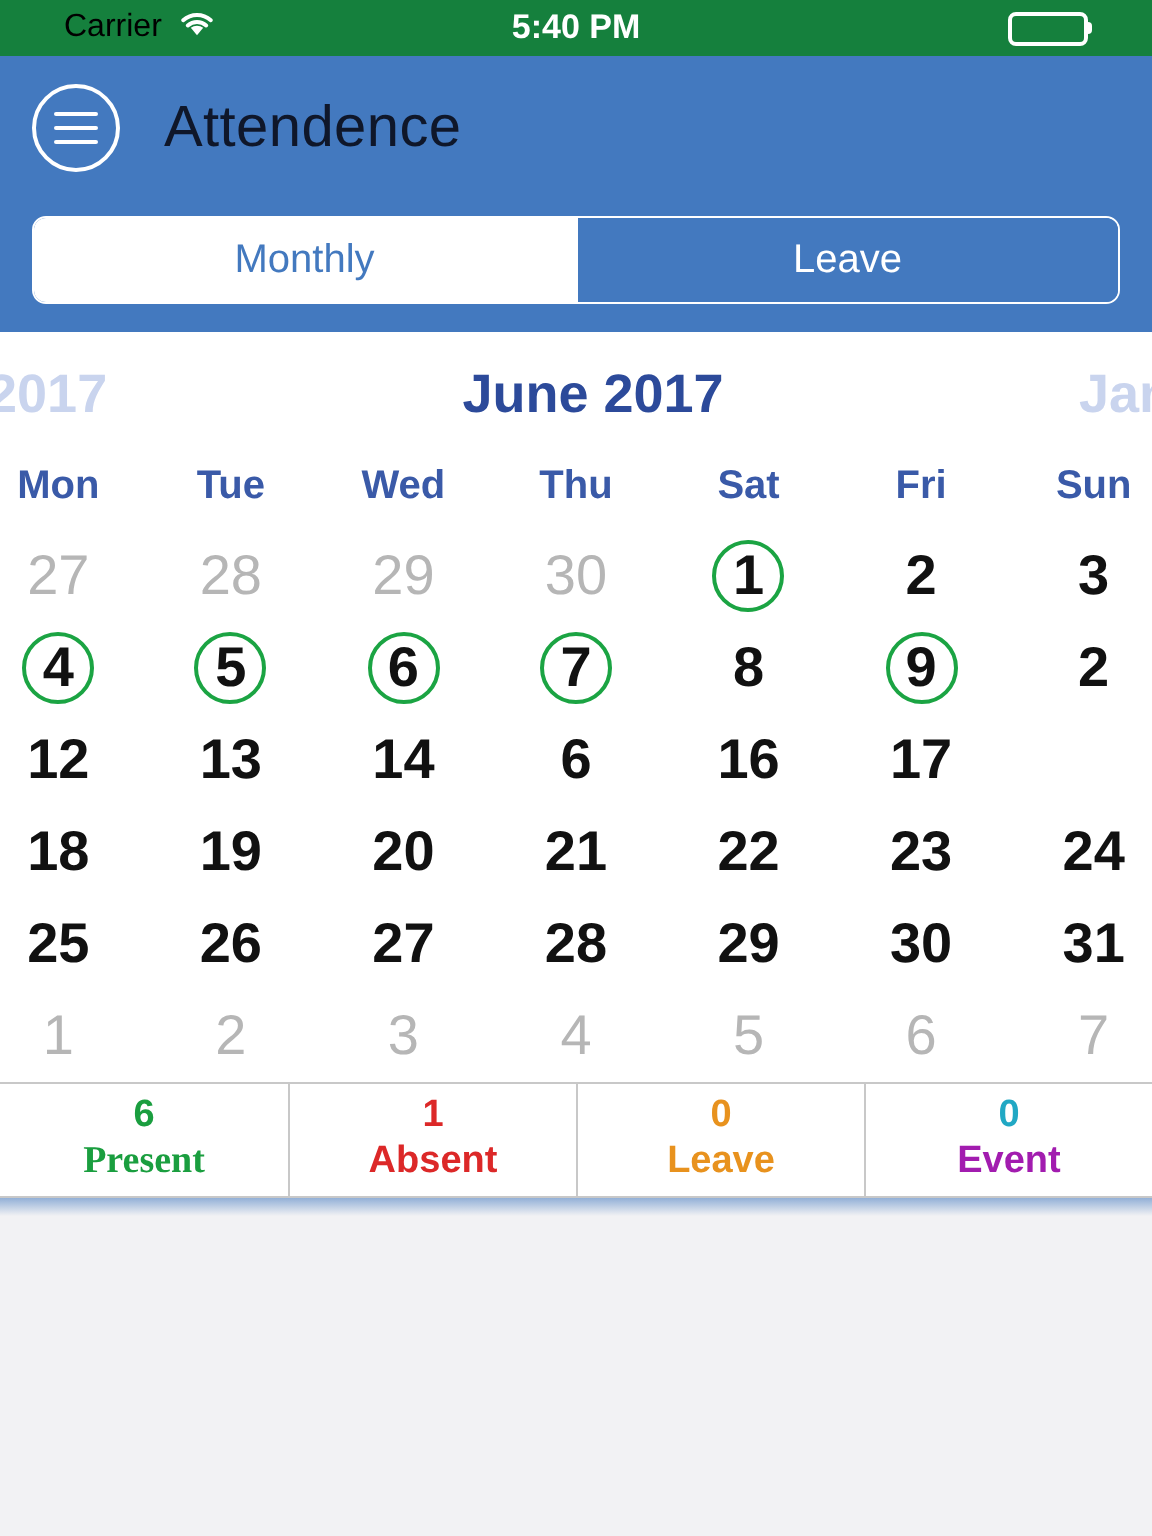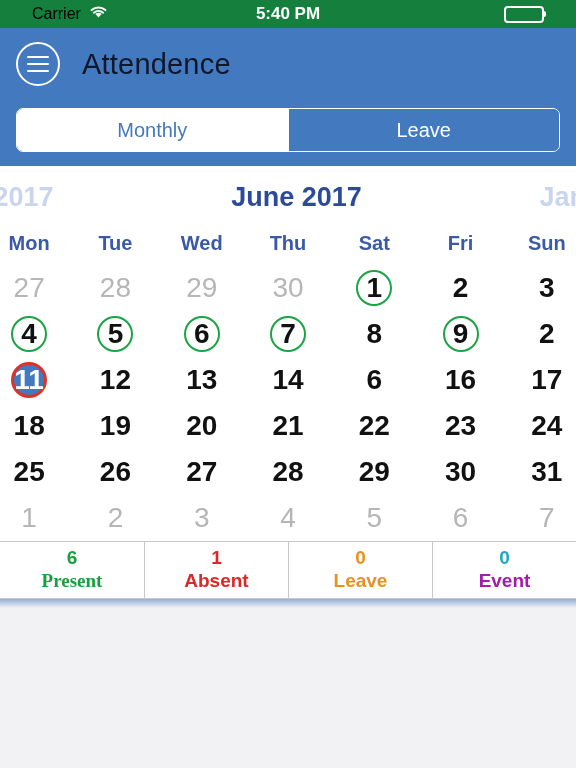--- a/index.html
+++ b/index.html
@@ -222,23 +222,20 @@
               <div class="pill">8</div>
             </div>
             <div class="day present">
               <div class="pill">9</div>
             </div>
             <div class="day">
               <div class="pill">2</div>
             </div>
           </div>
           <div class="week">
-            <div class="day selected">
-              <div class="pill">11</div>
-            </div>
             <div class="day">
               <div class="pill">12</div>
             </div>
             <div class="day">
               <div class="pill">13</div>
             </div>
             <div class="day">
               <div class="pill">14</div>
             </div>
             <div class="day">

